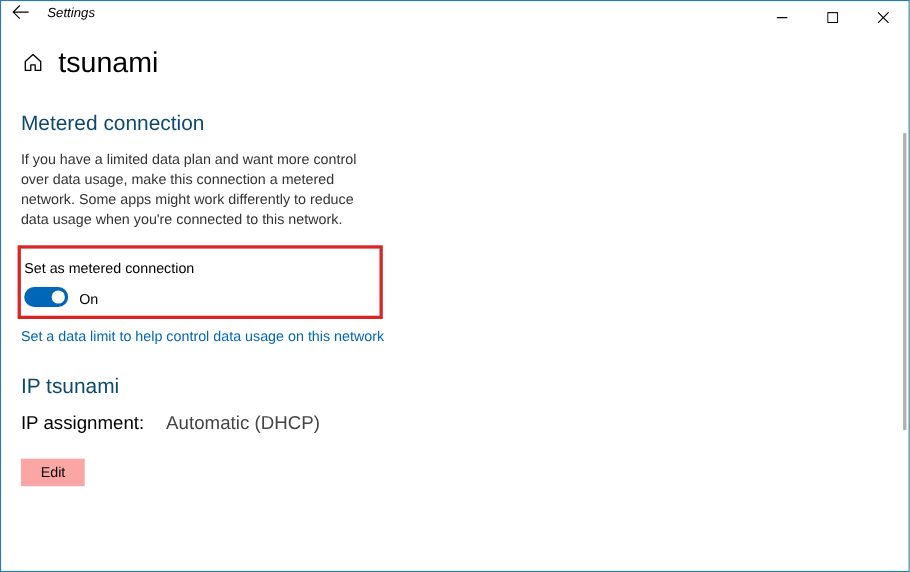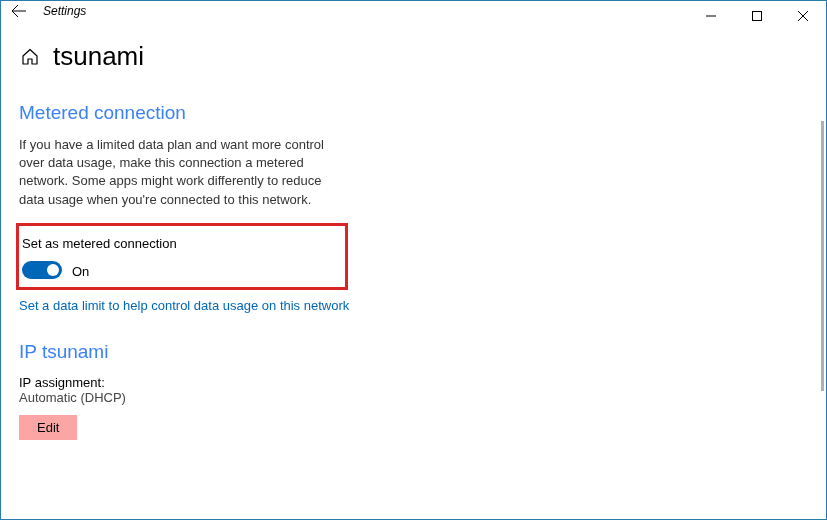--- a/index.html
+++ b/index.html
@@ -78,21 +78,21 @@
       height: 18px;
     }
     .page-title {
       font-size: 26px;
       font-weight: 400;
       color: #000;
     }
     .section-heading {
       font-size: 19px;
       font-weight: 400;
-      color: #3b82f6;
+      color: #0c4a6e;
       margin-bottom: 12px;
     }
     .body-text {
       font-size: 13px;
       color: #333;
       line-height: 1.4;
       max-width: 320px;
       margin-bottom: 14px;
     }
     .highlight-box {
@@ -141,24 +141,23 @@
       color: #0067b8;
       cursor: pointer;
       display: block;
       margin-bottom: 28px;
     }
     .section-gap {
       margin-top: 14px;
     }
     .kv-row {
       display: flex;
-      font-size: 13px;
+      font-size: 17px;
       color: #333;
-      margin-bottom: 6px;
-      flex-direction: column;
+      margin-bottom: 18px;
     }
     .kv-key {
       width: 132px;
       color: #000;
     }
     .kv-val {
       color: #444;
     }
     .edit-btn {
       background: #fca5a5;

